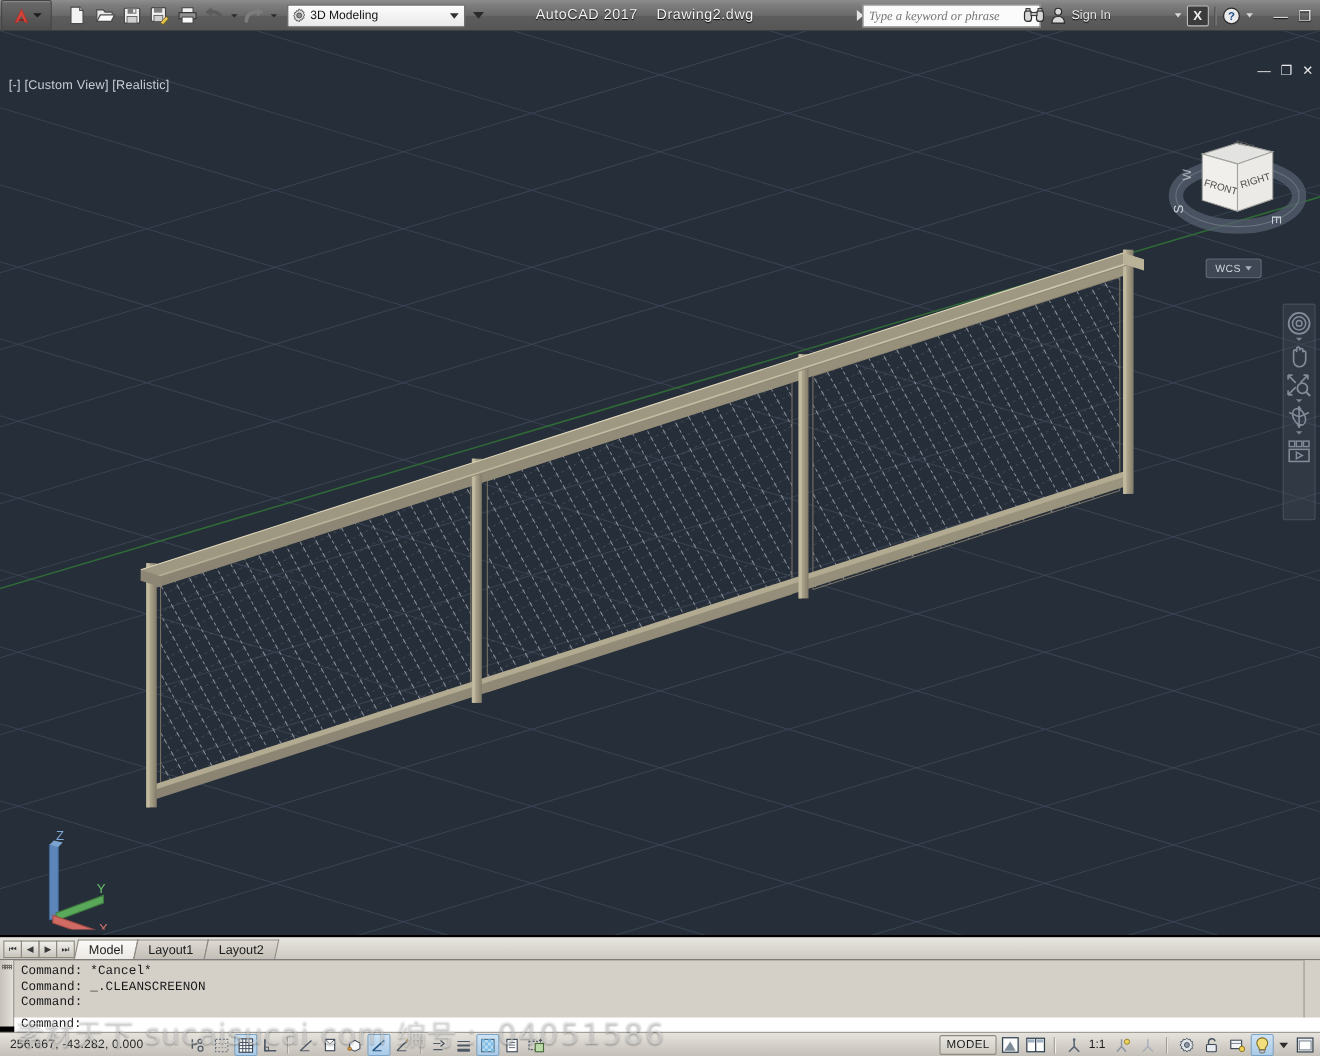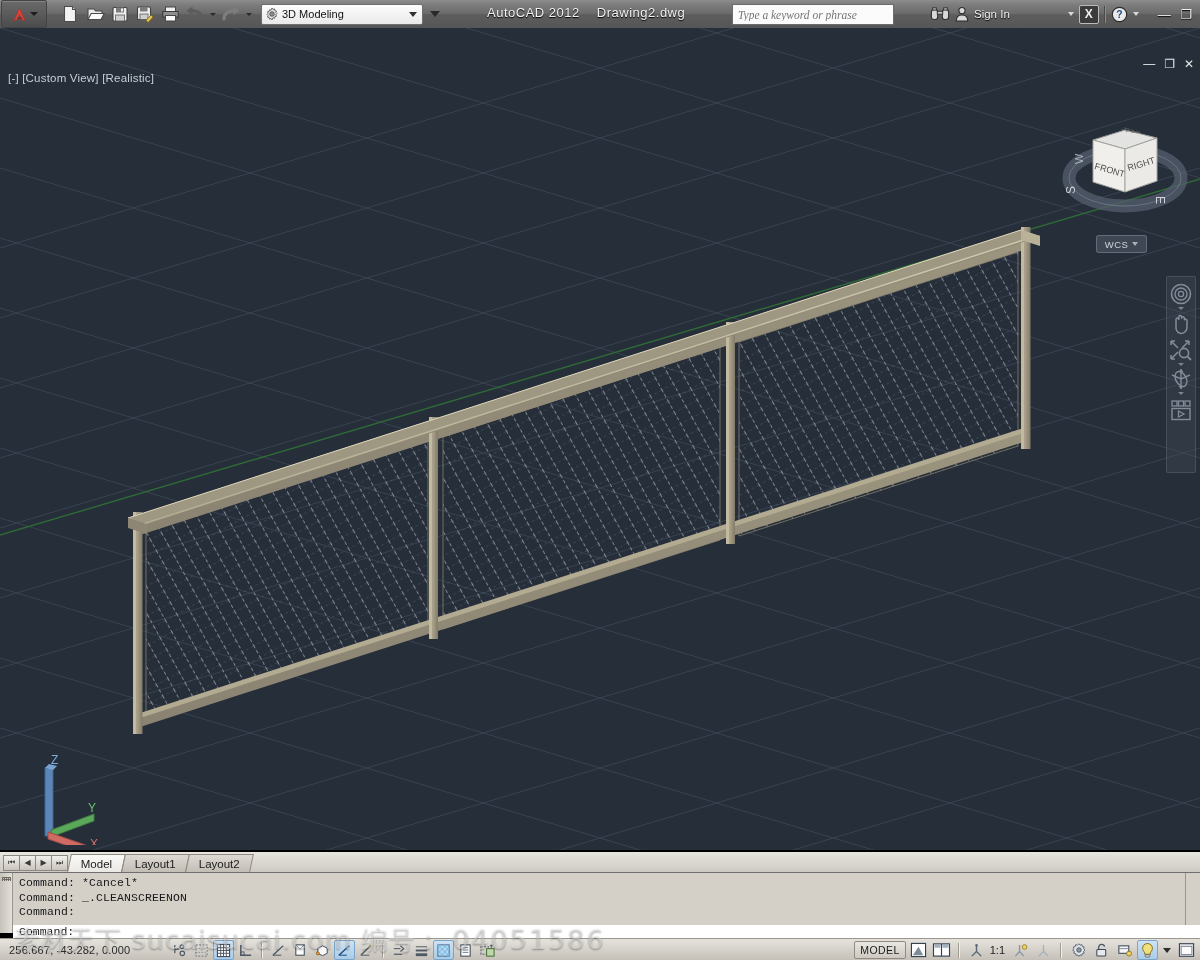--- a/index.html
+++ b/index.html
@@ -29,21 +29,21 @@
   .ws-label{font-size:11px;color:#111;flex:1;white-space:nowrap;overflow:hidden;}
   .ws-caret{width:0;height:0;border-left:4px solid transparent;border-right:4px solid transparent;
     border-top:5px solid #333;margin-right:5px;}
   .ws-more{width:0;height:0;border-left:5px solid transparent;border-right:5px solid transparent;
     border-top:6px solid #2a2a2a;margin-left:7px;}
   .title-text{position:absolute;left:487px;top:5px;font-size:13px;color:#f2f2f2;
     text-shadow:0 1px 1px #000;letter-spacing:.5px;white-space:nowrap;}
   .title-file{margin-left:13px;}
   .title-arrow{position:absolute;left:779px;top:9px;width:0;height:0;
     border-top:5px solid transparent;border-bottom:5px solid transparent;border-left:6px solid #e4e4e4;}
-  .searchbox{position:absolute;left:732px;top:4px;width:160px;height:19px;
+  .searchbox{position:absolute;left:784px;top:4px;width:160px;height:19px;
     background:#fbfbfb;border:1px solid #6c6c6c;display:flex;align-items:center;}
   .searchbox input{border:0;outline:0;background:transparent;width:100%;
     font-family:"Liberation Serif", serif;font-style:italic;font-size:11.5px;color:#6e6e6e;padding-left:5px;}
   .tb-right{position:absolute;left:930px;top:0;height:28px;display:flex;align-items:center;gap:5px;}
   .signin{font-size:11.5px;color:#ededed;text-shadow:0 1px 1px #000;white-space:nowrap;}
   .tb-caret{width:0;height:0;border-left:3.5px solid transparent;border-right:3.5px solid transparent;
     border-top:4px solid #d8d8d8;}
   .xbox{width:18px;height:17px;border:1px solid #bbb;background:#3b3b3b;color:#eee;
     font-size:12px;font-weight:bold;display:flex;align-items:center;justify-content:center;border-radius:2px;}
   .vline{width:1px;height:17px;background:#4a4a4a;border-right:1px solid #8b8b8b;}
@@ -200,21 +200,21 @@
       <svg class="gear" width="14" height="14" viewBox="0 0 16 16">
         <path d="M8 1.2 l1.1 1.5 1.8-.5 .4 1.8 1.8 .5 -.6 1.75 1.3 1.3 -1.3 1.3 .6 1.75 -1.8 .5 -.4 1.8 -1.8-.5 L8 14.8 l-1.1-1.5 -1.8 .5 -.4-1.8 -1.8-.5 .6-1.75 L2.2 8.45 3.5 7.15 2.9 5.4 4.7 4.9 5.1 3.1 6.9 3.6 Z" fill="#dedede" stroke="#4b4b4b" stroke-width=".9" stroke-linejoin="round"></path>
         <circle cx="8" cy="8" r="2.6" fill="#8d8d8d" stroke="#3d3d3d" stroke-width=".8"></circle>
       </svg>
       <div class="ws-label">3D Modeling</div>
       <div class="ws-caret"></div>
     </div>
     <div class="ws-more"></div>
 
     <div class="title-text">
-      <span>AutoCAD 2012</span>
+      <span>AutoCAD 2017</span>
       <span class="title-file">Drawing2.dwg</span>
     </div>
     <div class="title-arrow"></div>
 
     <div class="searchbox">
       <input type="text" placeholder="Type a keyword or phrase" style="">
     </div>
 
     <div class="tb-right">
       <svg width="20" height="16" viewBox="0 0 22 16">

